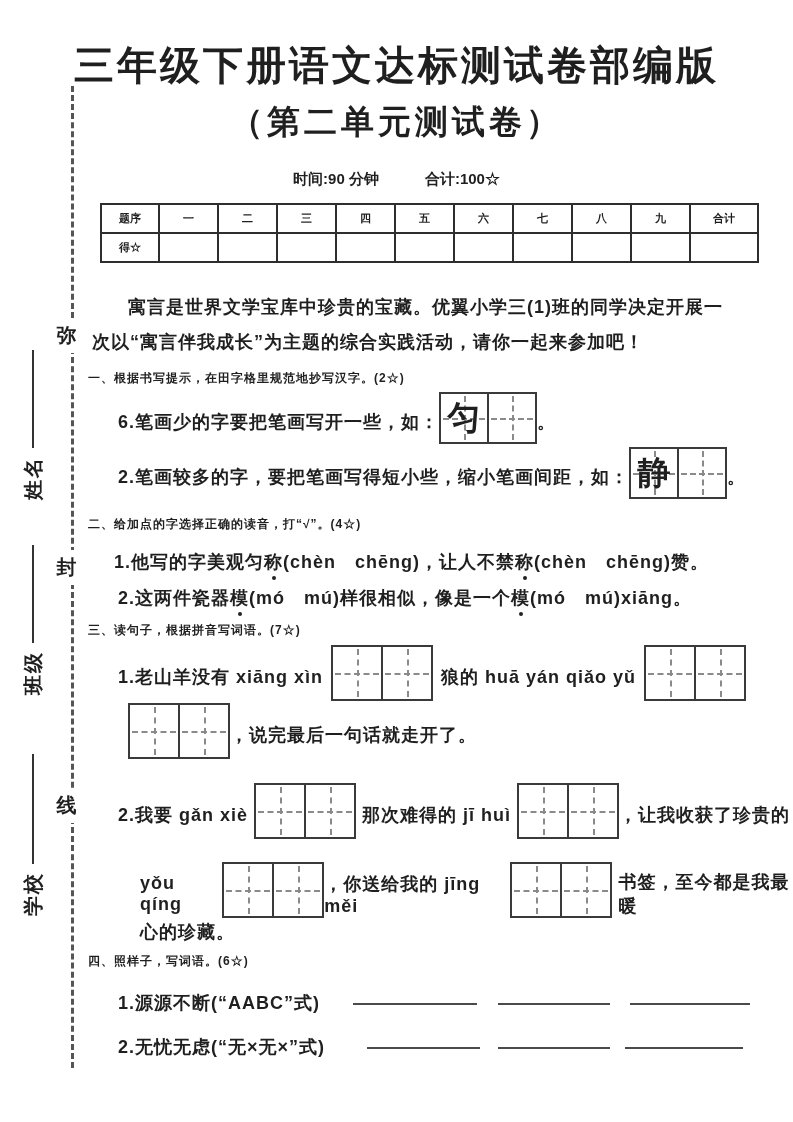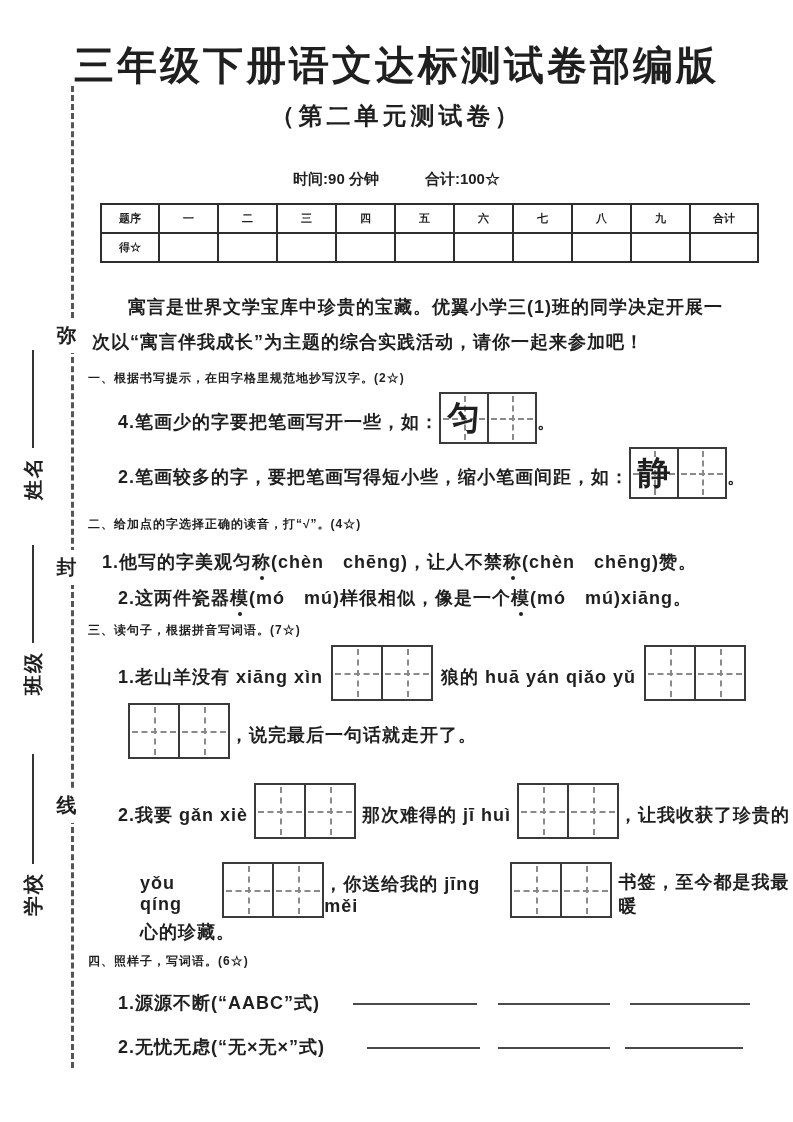--- a/index.html
+++ b/index.html
@@ -9,21 +9,21 @@
     font-family:"Liberation Sans", sans-serif;
     color:#1f1f1f;
   }
   .abs { position:absolute; }
   .cjk { font-weight:600; letter-spacing:1px;margin-top:8px; }
 
   
   .title { left:0; right:0; top:38px; text-align:center;
            font-size:40px; font-weight:700; letter-spacing:3px; }
   .subtitle { left:0; right:0; top:100px; text-align:center;
-              font-size:24px; font-weight:700; letter-spacing:4px; }
+              font-size:33px; font-weight:700; letter-spacing:4px; }
   .meta { left:0; right:0; top:170px; text-align:center;
           font-size:15px; font-weight:700; }
   .meta .gap { display:inline-block; width:46px; }
 
   
   .score-table { left:100px; top:203px; width:657px;
                  border-collapse:collapse; table-layout:fixed; }
   .score-table td { border:2px solid #2e2e2e; height:27px; text-align:center;
                     font-size:11px; font-weight:700; padding:0; }
 
@@ -135,21 +135,21 @@
       <td></td>
     </tr>
   </tbody>
     </table>
 
   <div class="abs intro cjk">寓言是世界文学宝库中珍贵的宝藏。优翼小学三(1)班的同学决定开展一次以“寓言伴我成长”为主题的综合实践活动，请你一起来参加吧！</div>
 
   <div class="abs heading cjk" style="left:88px; top:362px;">一、根据书写提示，在田字格里规范地抄写汉字。(2☆)</div>
 
   <div class="row" style="left:118px; top:392px;">
-    <span class="line cjk">4.笔画少的字要把笔画写开一些，如：</span>
+    <span class="line cjk">6.笔画少的字要把笔画写开一些，如：</span>
     <span class="tzg">
       <span class="cell">
           <span class="hw">匀</span>
         </span>
       <span class="cell"></span>
     </span>
     <span class="line cjk">。</span>
   </div>
 
   <div class="row" style="left:118px; top:447px;">
@@ -158,21 +158,21 @@
       <span class="cell">
           <span class="hw">静</span>
         </span>
       <span class="cell"></span>
     </span>
     <span class="line cjk">。</span>
   </div>
 
   <div class="abs heading cjk" style="left:88px; top:508px;">二、给加点的字选择正确的读音，打“√”。(4☆)</div>
 
-  <div class="abs line cjk" style="left:102px; top:542px;">
+  <div class="abs line cjk" style="left:114px; top:542px;">
     <span>1.他写的字美观匀</span><span class="emph">称</span><span>(chèn　chēng)，让人不禁</span><span class="emph">称</span><span>(chèn　chēng)赞。</span>
   </div>
 
   <div class="abs line cjk" style="left:118px; top:578px;">
     <span>2.这两件瓷器</span><span class="emph">模</span><span>(mó　mú)样很相似，像是一个</span><span class="emph">模</span><span>(mó　mú)xiāng。</span>
   </div>
 
   <div class="abs heading cjk" style="left:88px; top:614px;">三、读句子，根据拼音写词语。(7☆)</div>
 
   <div class="row" style="left:118px; top:645px;">

